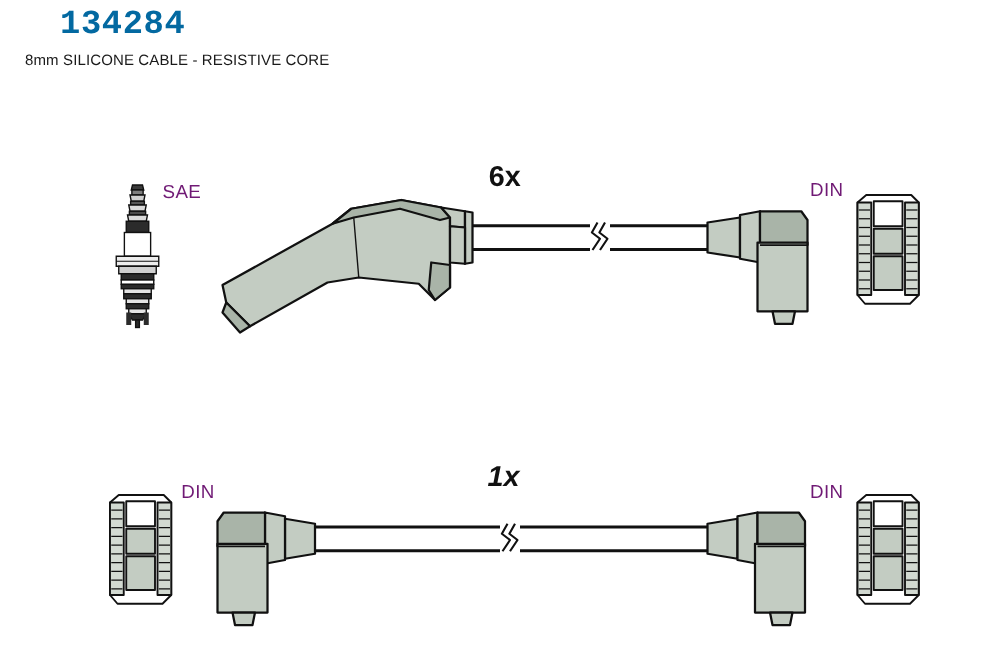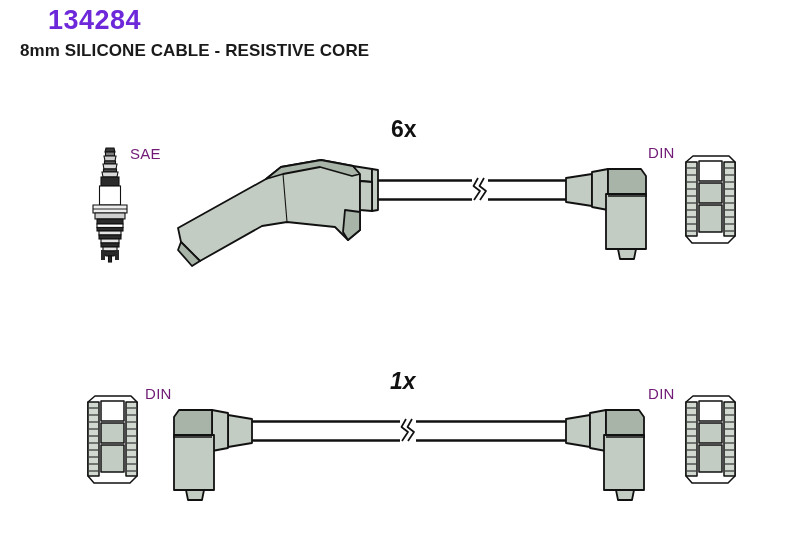--- a/index.html
+++ b/index.html
@@ -26,43 +26,43 @@
     top: 0;
     width: 800px;
   }
   .part-number {
     position: absolute;
     left: 48px;
     top: 4px;
     font-size: 27px;
     font-weight: bold;
     letter-spacing: 0.5px;
-    color: #6d28d9;
-    font-family: Liberation Sans, sans-serif;
+    color: #0369a1;
+    font-family: Liberation Mono, monospace;
     line-height: 32px;
   }
   .part-desc {
     position: absolute;
     left: 20px;
     top: 41px;
-    font-size: 17px;
-    font-weight: bold;
+    font-size: 12px;
+    font-weight: normal;
     letter-spacing: 0.1px;
     color: #1a1a1a;
     font-family: "Liberation Sans", sans-serif;
     white-space: nowrap;
   }
   .qty-label {
     position: absolute;
     font-size: 23px;
     font-weight: bold;
     color: #111111;
     font-family: "Liberation Sans", sans-serif;
   }
-  .qty-6x { left: 391px; top: 116px; }
+  .qty-6x { left: 391px; top: 128px; }
   .qty-1x { left: 390px; top: 368px; font-style: italic; }
 
   .term-label {
     position: absolute;
     font-size: 15px;
     font-weight: normal;
     color: #701a75;
     font-family: "Liberation Sans", sans-serif;
     letter-spacing: 0.3px;
   }

